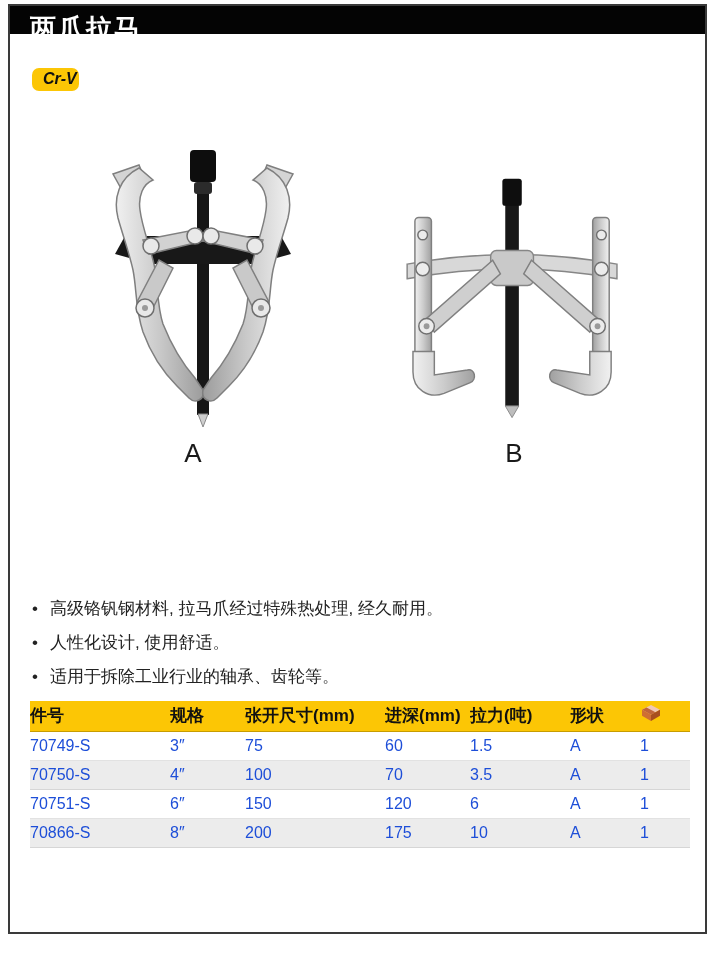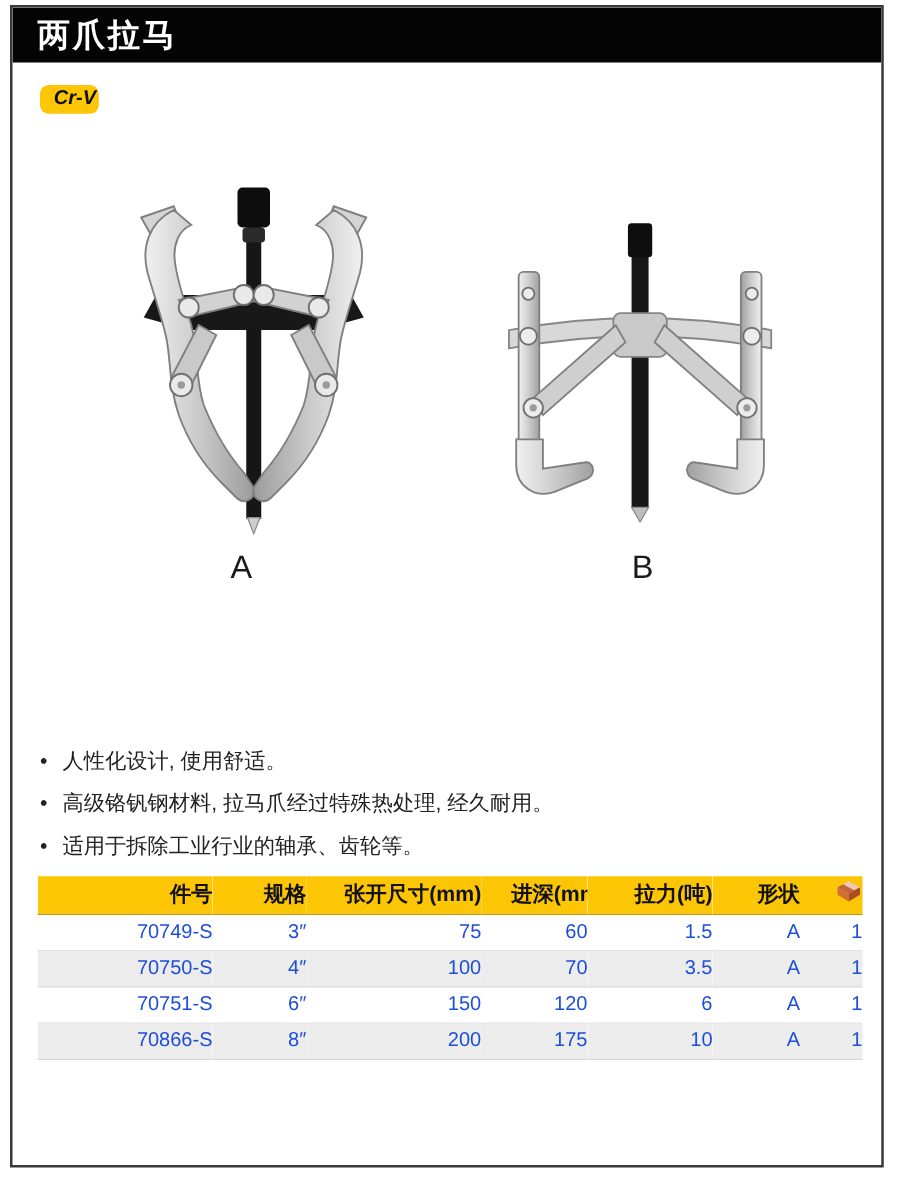--- a/index.html
+++ b/index.html
@@ -2,21 +2,21 @@
 <html><head>
 <meta charset="utf-8">
 <style>
   * { margin:0; padding:0; box-sizing:border-box; }
   html,body { width:723px; height:961px; background:#ffffff;
     font-family:"Liberation Sans","DejaVu Sans",sans-serif; color:#1c1c1c; }
   .page { position:absolute; left:8px; top:4px; width:699px; height:930px;
     border:2px solid #3a3a3a; background:#ffffff; overflow:hidden; }
 
   
-  .hdr { position:absolute; left:0; top:0; width:100%; height:44px; background:#040404; }
+  .hdr { position:absolute; left:0; top:0; width:100%; height:28px; background:#040404; }
   .hdr .title { color:#ffffff; font-size:26px; font-weight:700; line-height:44px;
     padding-left:20px; letter-spacing:2px; }
 
   
   .badge { position:absolute; left:22px; top:62px; background:#fcc605; color:#111;
     font-size:16px; font-weight:700; font-style:italic; padding:2px 2px 3px 11px;
     border-radius:7px; }
 
   
   .prod-svg { position:absolute; }
@@ -24,22 +24,22 @@
     color:#1a1a1a; }
 
   
   .features { position:absolute; left:22px; top:586px; }
   .feat { font-size:17px; line-height:34px; color:#222; white-space:nowrap; }
   .feat .dot { display:inline-block; width:18px; font-size:17px; }
 
   
   table.spec { position:absolute; left:20px; top:695px; width:660px;
     border-collapse:collapse; table-layout:fixed; }
-  table.spec th, table.spec td { text-align:right; vertical-align:middle;
-    overflow:hidden; white-space:nowrap;padding-left:24px; }
+  table.spec th, table.spec td { text-align:left; vertical-align:middle;
+    overflow:hidden; white-space:nowrap; }
   table.spec thead tr { height:30px; background:#fcc605; }
   table.spec th { font-size:17px; font-weight:700; color:#111;
     border-bottom:1px solid #c79c00; }
   table.spec tbody tr { height:29px; }
   table.spec tbody tr.alt { background:#ececec;margin-left:48px; }
   table.spec tbody tr td { font-size:16px; color:#1d4ed8; border-bottom:1px solid #d6d6d6; }
   table.spec tbody tr.plain td { border-bottom:1px solid #e2e2e2; }
   col.c1{width:140px} col.c2{width:75px} col.c3{width:140px} col.c4{width:85px}
   col.c5{width:100px} col.c6{width:70px} col.c7{width:50px}
 </style>
@@ -134,22 +134,22 @@
       <polygon points="118,92 50,152 58,166 126,106" fill="#cfcfcf" stroke="#808080" stroke-width="1.5"></polygon>
       <circle cx="46" cy="101" r="7" fill="#ececec" stroke="#707070" stroke-width="1.5"></circle>
       <circle cx="46" cy="66" r="5" fill="#ececec" stroke="#707070" stroke-width="1.5"></circle>
       <circle cx="50" cy="160" r="8" fill="#ececec" stroke="#707070" stroke-width="1.5"></circle>
       <circle cx="50" cy="160" r="3" fill="#9a9a9a"></circle>
     </g>
   </svg>
   <div class="prod-label" style="left:404px; top:432px;">B</div>
 
   <div class="features">
+    <div class="feat"><span class="dot">•</span><span>高级铬钒钢材料, 拉马爪经过特殊热处理, 经久耐用。</span></div>
     <div class="feat"><span class="dot">•</span><span>人性化设计, 使用舒适。</span></div>
-    <div class="feat"><span class="dot">•</span><span>高级铬钒钢材料, 拉马爪经过特殊热处理, 经久耐用。</span></div>
     <div class="feat"><span class="dot">•</span><span>适用于拆除工业行业的轴承、齿轮等。</span></div>
   </div>
 
   <table class="spec">
     <colgroup>
       <col class="c1">
         <col class="c2">
         <col class="c3">
         <col class="c4">
         <col class="c5">

